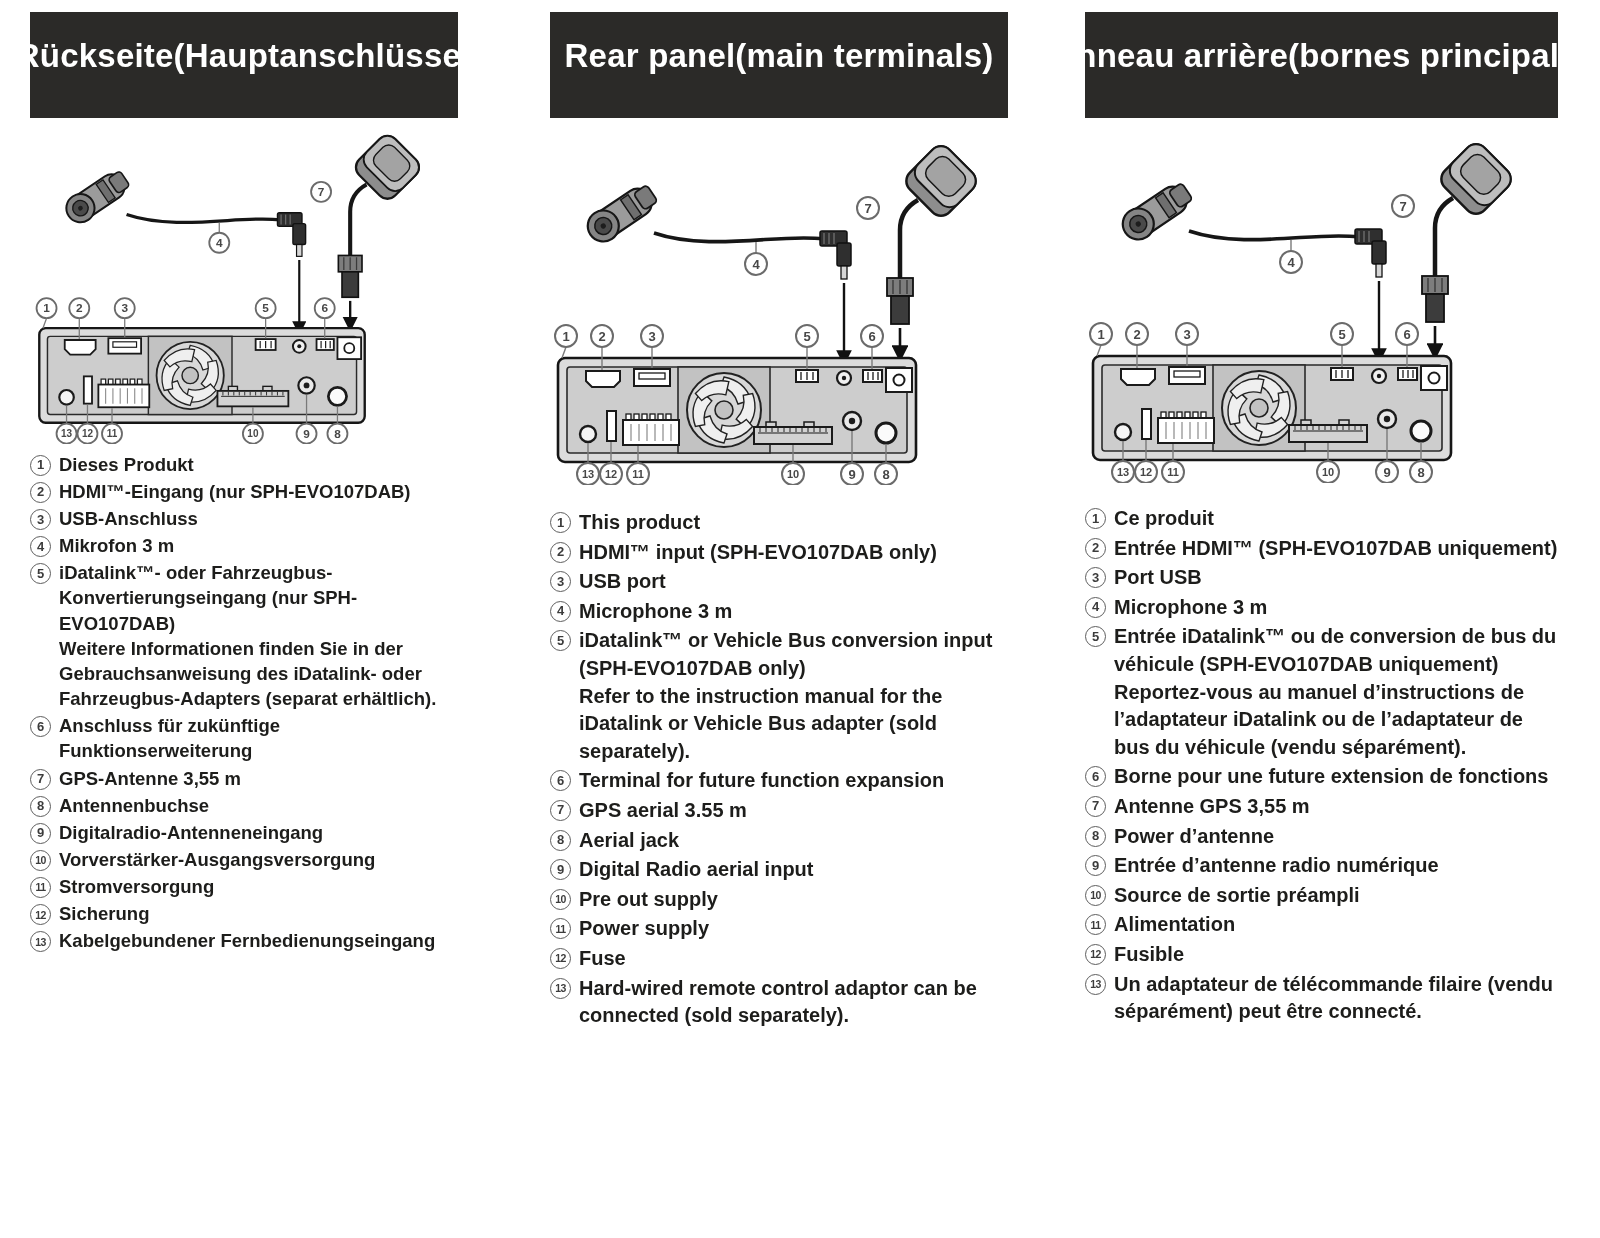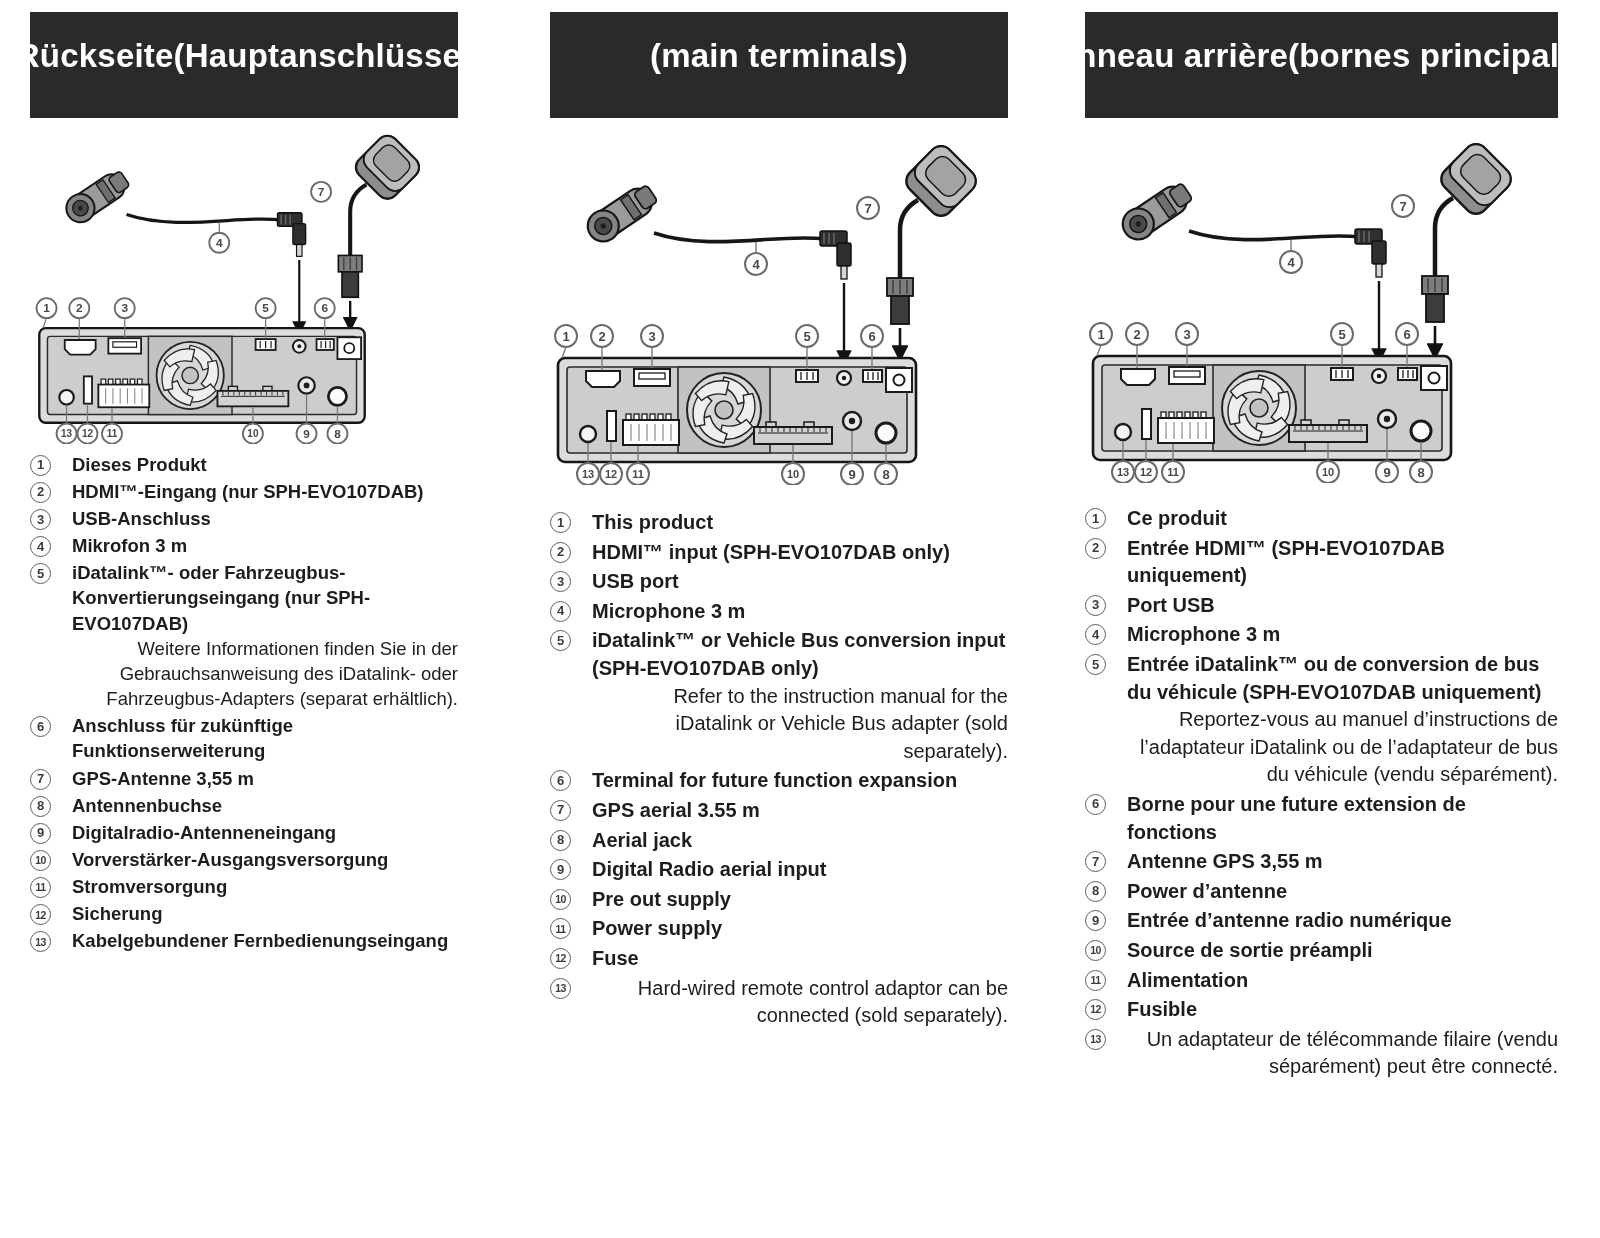--- a/index.html
+++ b/index.html
@@ -40,23 +40,23 @@
   .badge {
     flex: 0 0 auto;
     width: 21px; height: 21px;
     border: 1.8px solid #5e5e5e; border-radius: 50%;
     background: #ffffff;
     display: flex; align-items: center; justify-content: center;
     font-size: 13px; font-weight: 700; color: #3c3c3c;
     margin: 3px 8px 0 0;
   }
   .badge.two-digit { font-size: 10.5px; letter-spacing: -0.5px; }
-  .item-body { flex: 1 1 auto; font-weight: 600; margin-left: 13px; }
+  .item-body { flex: 1 1 auto; font-weight: 600; }
   .item-text {}
-  .item-note { font-weight: 400; text-align: right; }
+  .item-note { font-weight: 700; }
 
   .svg-callout-circle { fill: #ffffff; stroke: #6b6b6b; stroke-width: 2; }
   .svg-callout-text { fill: #474747; font-family: "Liberation Sans", sans-serif; font-size: 13px; font-weight: 600; text-anchor: middle; }
   .svg-callout-text.small { font-size: 11px; }
   .svg-leader { stroke: #7a7a7a; stroke-width: 1.4; }
 </style>
 </head>
 <body>
 
 <div class="page">
@@ -394,20 +394,21 @@
           </span>
     <div class="item-body">
       <div class="item-text">Kabelgebundener Fernbedienungseingang</div>
     </div>
   </li>
 </ol>
   </section>
 
   <section class="col col-en">
     <header class="title-block">
+      <div class="title-line">Rear panel</div>
       <div class="title-line">(main terminals)</div>
     </header>
     <div class="diagram">
   <svg viewBox="0 0 440 345" xmlns="http://www.w3.org/2000/svg">
     <defs>
       <marker id="arr" viewBox="0 0 10 10" refX="7.5" refY="5" markerWidth="6.5" markerHeight="6.5" orient="auto-start-reverse">
         <path d="M0,0 L10,5 L0,10 z" fill="#111"></path>
       </marker>
     </defs>
 

